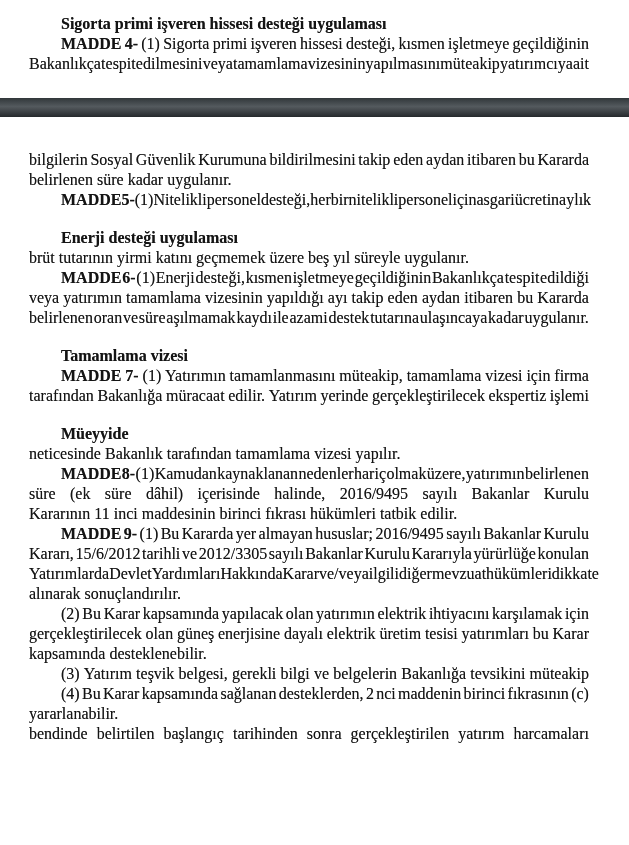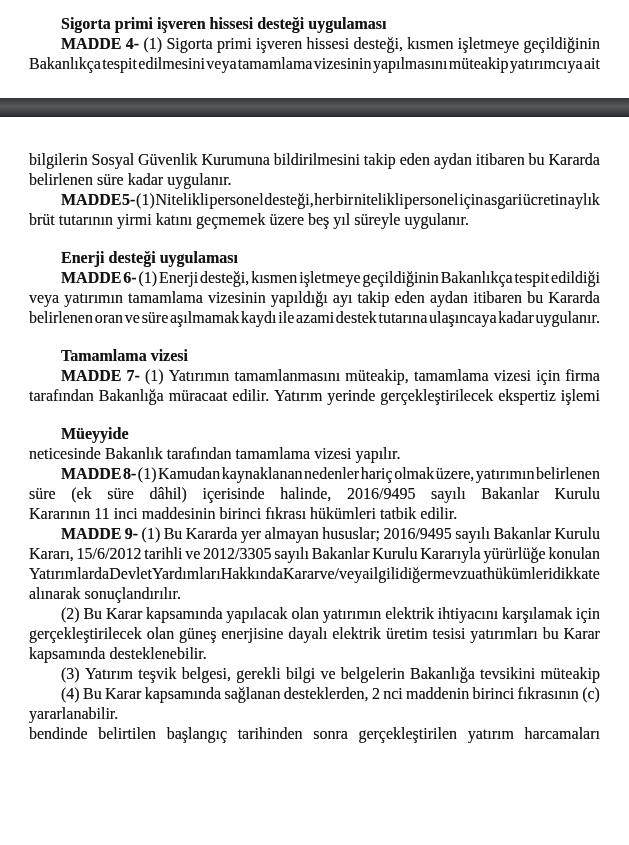--- a/index.html
+++ b/index.html
@@ -5,21 +5,21 @@
   html,body{margin:0;padding:0;}
   body{
     width:629px;height:845px;
     background:var(--page-bg,#ffffff);
     color:var(--ink,#141414);
     font-family:"Liberation Serif","DejaVu Serif",serif;
     font-size:16px;
     overflow:hidden;
     text-shadow:0 0 .4px rgba(0,0,0,.5);
   }
-  .content{padding-left:29px;padding-right:29px;}
+  .content{padding-left:29px;padding-right:40px;}
   .frag{padding-top:14px;}
   .main{padding-top:33px;}
   .sep{
     height:19px;margin-top:24px;width:629px;
     background:linear-gradient(to bottom,var(--sep-top,#31373a) 0%,var(--sep-mid,#545a5e) 45%,var(--sep-bot,#25292c) 100%);
   }
   .line{height:20px;line-height:20px;overflow:visible;text-align:left;}
   .line.fill{display:flex;justify-content:space-between;}
   .line.fill.indent{padding-left:32px;}
   .line:not(.fill).indent{text-indent:32px;}
@@ -86,22 +86,22 @@
       <span class="w">desteği,</span>
       <span class="w">her</span>
       <span class="w">bir</span>
       <span class="w">nitelikli</span>
       <span class="w">personel</span>
       <span class="w">için</span>
       <span class="w">asgari</span>
       <span class="w">ücretin</span>
       <span class="w">aylık</span>
     </div>
+    <div class="line heading indent sect">Enerji desteği uygulaması</div>
     <div class="line">brüt tutarının yirmi katını geçmemek üzere beş yıl süreyle uygulanır.</div>
-    <div class="line heading indent sect">Enerji desteği uygulaması</div>
     <div class="line fill indent">
       <span class="w b">MADDE</span>
       <span class="w b">6-</span>
       <span class="w">(1)</span>
       <span class="w">Enerji</span>
       <span class="w">desteği,</span>
       <span class="w">kısmen</span>
       <span class="w">işletmeye</span>
       <span class="w">geçildiğinin</span>
       <span class="w">Bakanlıkça</span>

